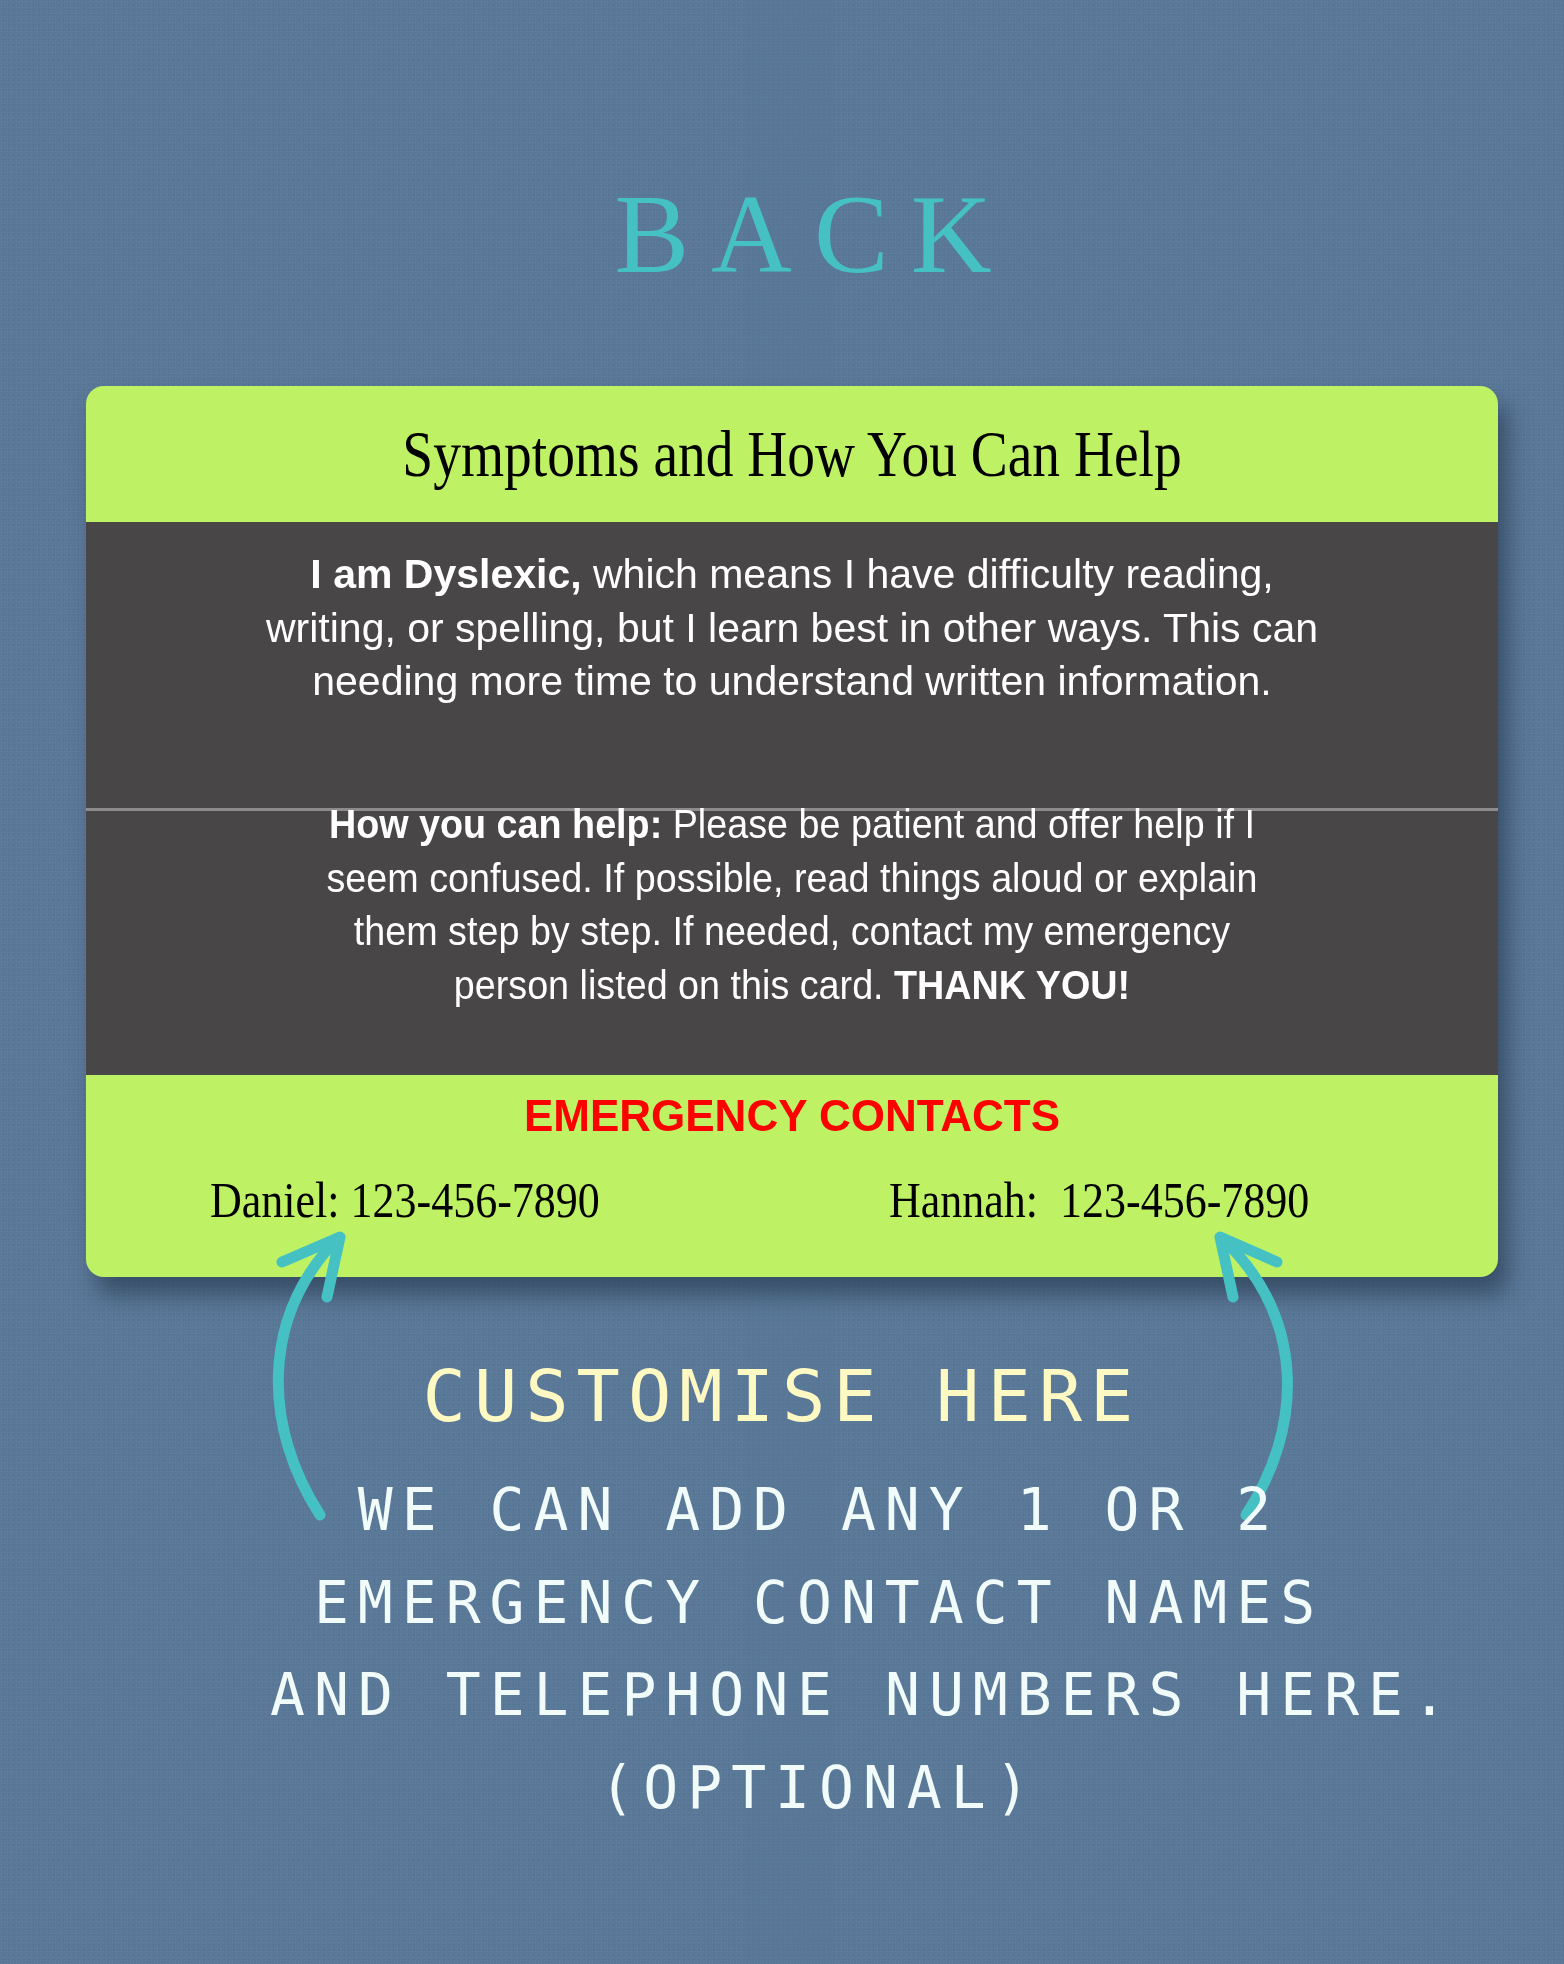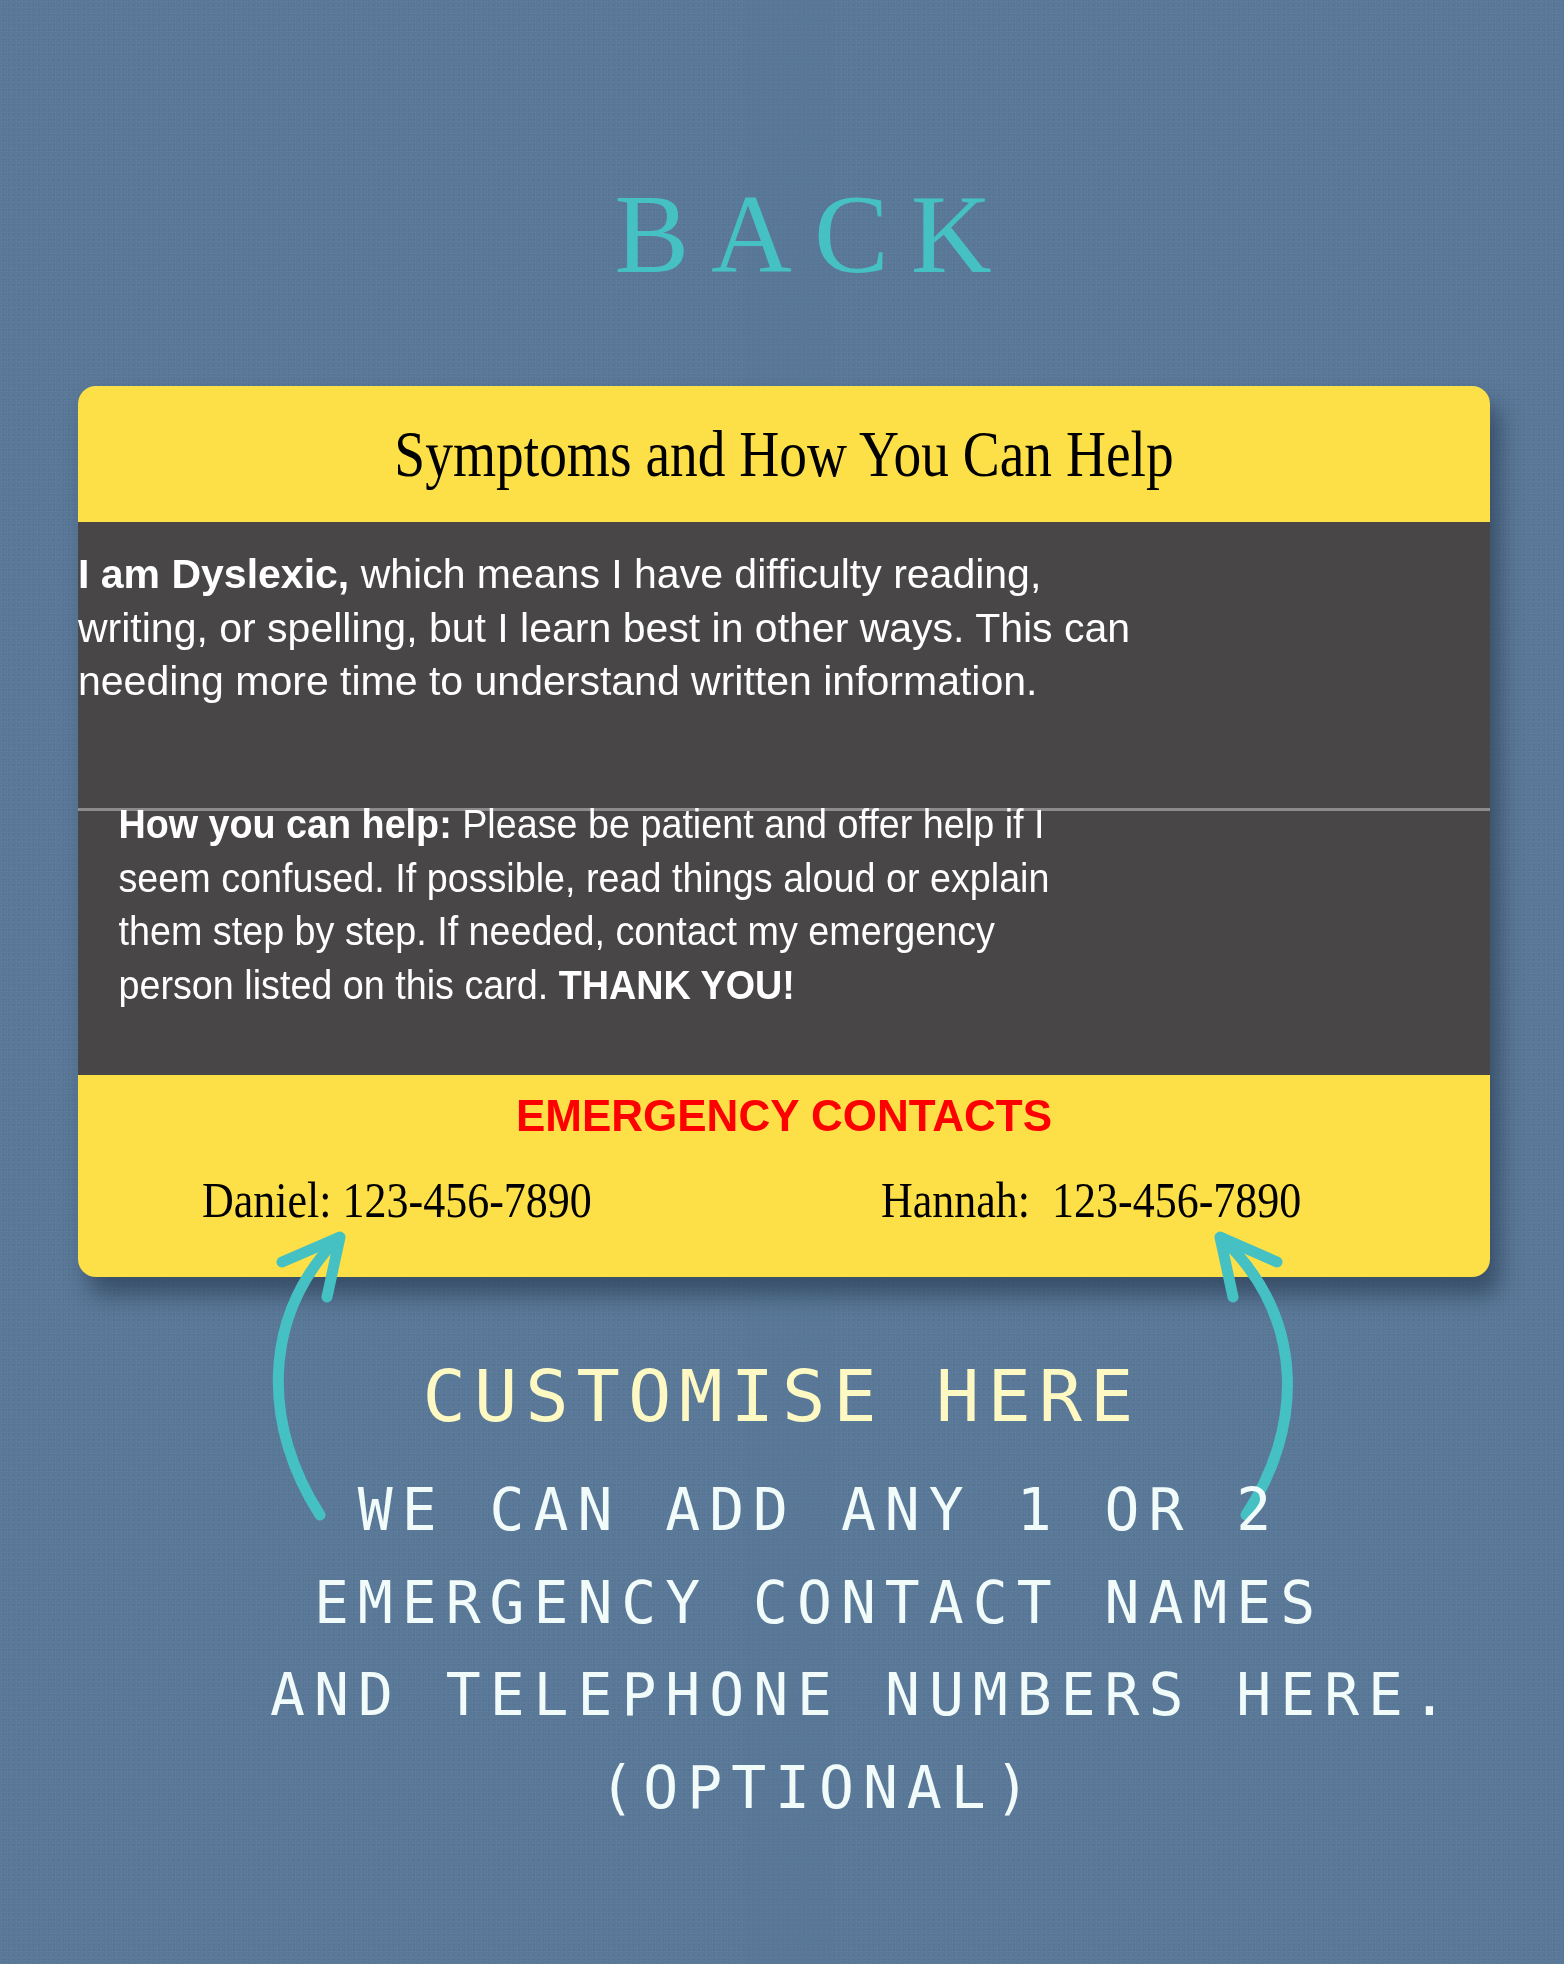--- a/index.html
+++ b/index.html
@@ -17,36 +17,36 @@
     position: absolute; left: 745px; top: 0; width: 90px; height: 1964px;
     background: rgba(90,120,152,0.35);
   }
   .heading-back {
     position: absolute; left: 0; width: 1564px; top: 178px;
     text-align: center; color: #45c1c3;
     font-family: Liberation Serif, serif; font-size: 112px; font-weight: 400;
     letter-spacing: 22px; line-height: 112px; margin-left: 32px;
   }
   .card {
-    position: absolute; left: 78px; top: 386px; width: 1412px; height: 891px;
-    background: #fde047; border-radius: 18px; overflow: hidden;
+    position: absolute; left: 86px; top: 386px; width: 1412px; height: 891px;
+    background: #bef264; border-radius: 18px; overflow: hidden;
     box-shadow: 10px 18px 22px rgba(30,45,65,0.55);
   }
   .card-title {
     position: absolute; left: 0; top: 0; width: 100%; height: 136px;
     text-align: center; font-family: "Liberation Serif", serif;
     font-size: 66px; line-height: 136px; color: #000;
     transform: scaleX(0.84); transform-origin: center;
   }
   .dark-block {
     position: absolute; left: 0; top: 136px; width: 100%; height: 553px;
     background: #484646;
   }
   .para {
-    position: absolute; left: 0; width: 100%; text-align: left;
+    position: absolute; left: 0; width: 100%; text-align: center;
     color: #ffffff; font-size: 41px; line-height: 53.5px;
   }
   .para b { font-weight: 700; }
   .para-1 { top: 26px; }
   .para-2 { top: 276px; }
   .para-2 .inner { display: inline-block; transform: scaleX(0.92); transform-origin: center; }
   .divider {
     position: absolute; left: 0; top: 286px; width: 100%; height: 3px; background: #8d8b8b;
   }
   .contacts-title {

